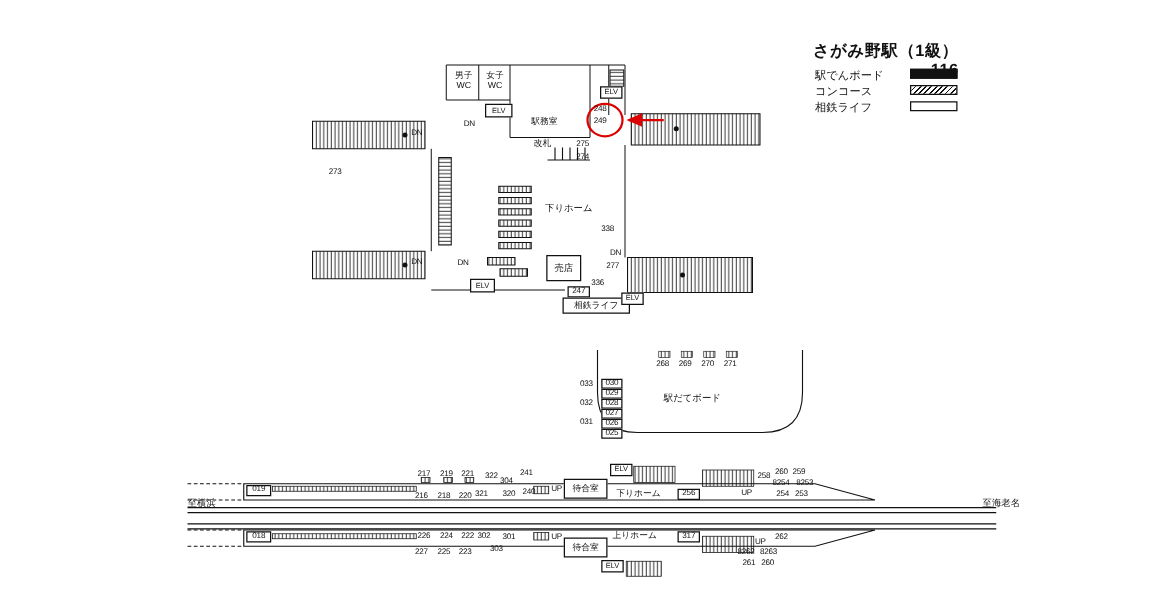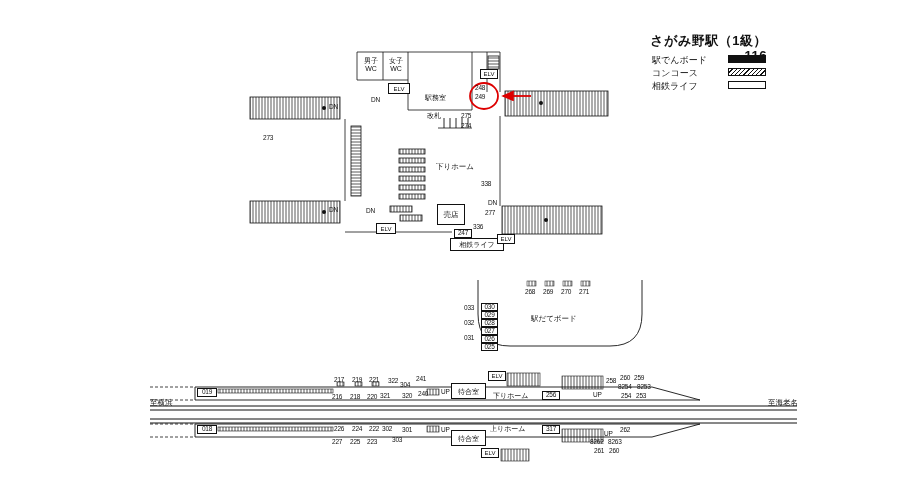--- a/index.html
+++ b/index.html
@@ -157,21 +157,21 @@
   <div class="lbl num" style="left:464px;top:319px">032</div>
   <div class="lbl num" style="left:464px;top:334px">031</div>
   <div class="lbl box num" style="left:481px;top:303px;width:17px;height:8px">030</div>
   <div class="lbl box num" style="left:481px;top:311px;width:17px;height:8px">029</div>
   <div class="lbl box num" style="left:481px;top:319px;width:17px;height:8px">028</div>
   <div class="lbl box num" style="left:481px;top:327px;width:17px;height:8px">027</div>
   <div class="lbl box num" style="left:481px;top:335px;width:17px;height:8px">026</div>
   <div class="lbl box num" style="left:481px;top:343px;width:17px;height:8px">025</div>
 
   <div class="lbl jp" style="left:150px;top:399px">至横浜</div>
-  <div class="lbl jp" style="left:768px;top:399px">至海老名</div>
+  <div class="lbl jp" style="left:786px;top:399px">至海老名</div>
 
   <div class="lbl box num" style="left:197px;top:388px;width:20px;height:9px">019</div>
   <div class="lbl num" style="left:334px;top:376px">217</div>
   <div class="lbl num" style="left:352px;top:376px">219</div>
   <div class="lbl num" style="left:369px;top:376px">221</div>
   <div class="lbl num" style="left:332px;top:393px">216</div>
   <div class="lbl num" style="left:350px;top:393px">218</div>
   <div class="lbl num" style="left:367px;top:393px">220</div>
   <div class="lbl num" style="left:388px;top:377px">322</div>
   <div class="lbl num" style="left:380px;top:392px">321</div>

